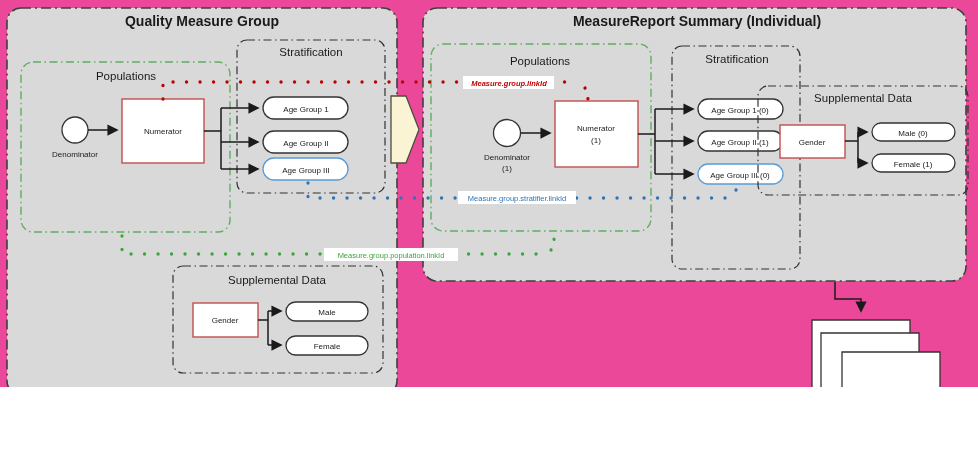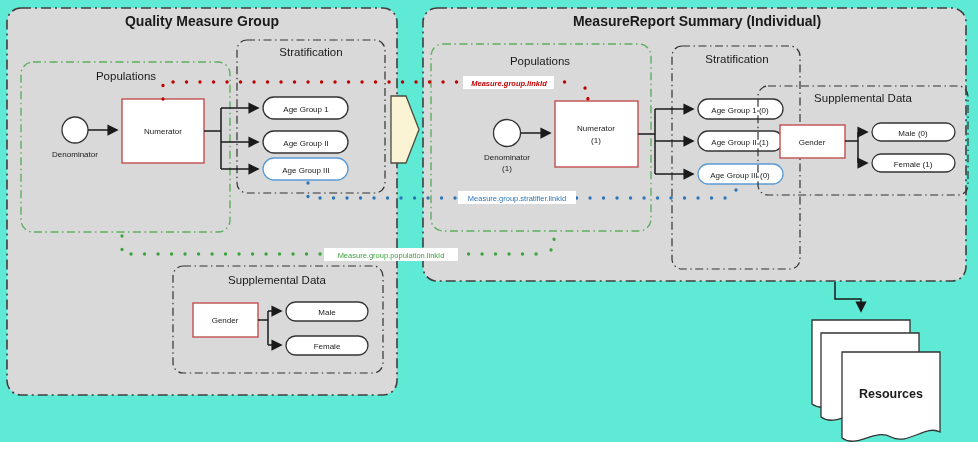--- a/index.html
+++ b/index.html
@@ -1,16 +1,16 @@
 <!DOCTYPE html>
 <html><head>
 <meta charset="utf-8">
 <style>
   html,body{margin:0;padding:0;background:#ffffff;}
-  .stage{position:relative;width:978px;height:442px;background:#5eead4;overflow:hidden;}
+  .stage{position:relative;width:978px;height:387px;background:#ec4899;overflow:hidden;}
   svg text{font-family:"Liberation Sans","DejaVu Sans",sans-serif;fill:#1a1a1a;}
   .big-title{font-size:14px;font-weight:bold;}
   .sub-title{font-size:11.5px;}
   .small-label{font-size:8px;}
   .link-label{font-size:7.5px;}
   .link-red{fill:#c00000;font-style:italic;font-weight:bold;}
   .link-blue{fill:#2e75b6;}
   .link-green{fill:#3fa33f;}
   .res-title{font-size:12.5px;font-weight:bold;}
 </style>

